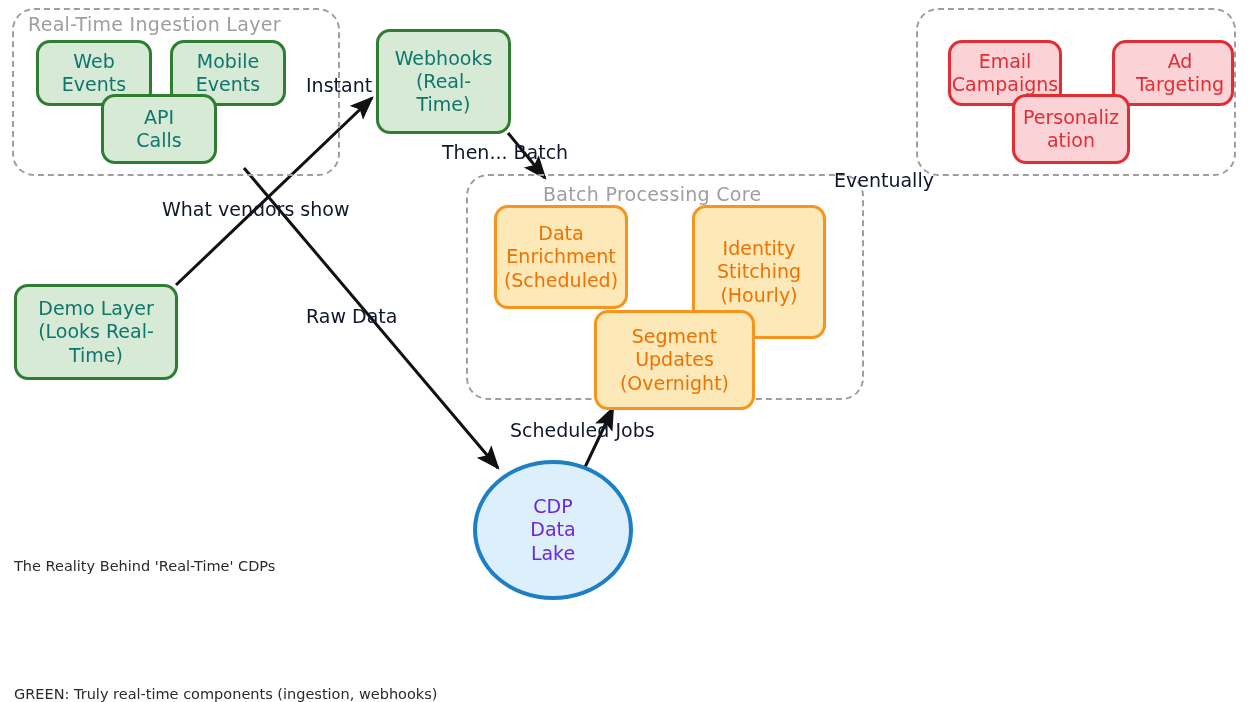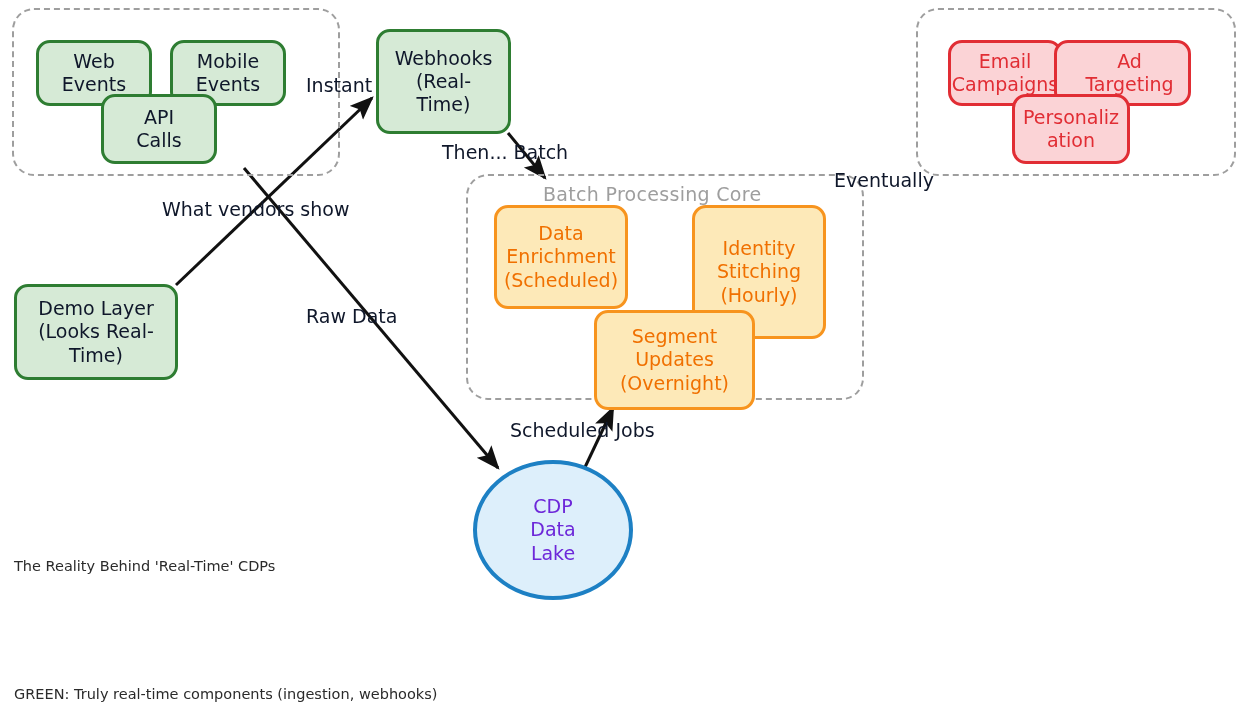--- a/index.html
+++ b/index.html
@@ -59,21 +59,21 @@
     text-align: center;
     line-height: 1.22;
     font-size: 19px;
     font-family: "DejaVu Sans", sans-serif;
     padding: 2px 4px;
     white-space: pre-line;
   }
   .node.green {
     background: #d6ead6;
     border-color: #2e7d32;
-    color: #0f172a;
+    color: #0f766e;
   }
   .node.yellow {
     background: #fde9b8;
     border-color: #f7941e;
     color: #f07000;
   }
   .node.red {
     background: #fbd3d6;
     border-color: #e12d34;
     color: #e12d34;
@@ -126,20 +126,21 @@
   <path d="M244,168 L498,468" stroke="#111111" stroke-width="3" fill="none" marker-end="url(#arrowhead)"></path>
 
   <path d="M508,133 L545,178" stroke="#111111" stroke-width="3" fill="none" marker-end="url(#arrowhead)"></path>
 
   <path d="M578,482 L613,408" stroke="#111111" stroke-width="3" fill="none" marker-end="url(#arrowhead)"></path>
 </svg>
 
 <div class="layer">
 
   <div class="group" style="left:12px; top:8px; width:328px; height:168px;"></div>
+  <div class="group-title" style="left:28px; top:13px;">Real-Time Ingestion Layer</div>
 
   <div class="node green" style="left:36px; top:40px; width:116px; height:66px;">Web
 Events</div>
   <div class="node green" style="left:170px; top:40px; width:116px; height:66px;">Mobile
 Events</div>
   <div class="node green" style="left:101px; top:94px; width:116px; height:70px;">API
 Calls</div>
 
   <div class="node green" style="left:376px; top:29px; width:135px; height:105px;">Webhooks
 (Real-
@@ -159,21 +160,21 @@
 Stitching
 (Hourly)</div>
   <div class="node yellow" style="left:594px; top:310px; width:161px; height:100px;">Segment
 Updates
 (Overnight)</div>
 
   <div class="group" style="left:916px; top:8px; width:320px; height:168px;"></div>
 
   <div class="node red" style="left:948px; top:40px; width:114px; height:66px;">Email
 Campaigns</div>
-  <div class="node red" style="left:1054px; top:40px; width:137px; height:66px;padding-left:18px;">Ad
+  <div class="node red" style="left:1112px; top:40px; width:122px; height:66px;padding-left:18px;">Ad
 Targeting</div>
   <div class="node red" style="left:1012px; top:94px; width:118px; height:70px;">Personaliz
 ation</div>
 
   <div class="node circle" style="left:473px; top:460px; width:160px; height:140px;">CDP
 Data
 Lake</div>
 
   <div class="edge-label" style="left:306px; top:74px;">Instant</div>
   <div class="edge-label" style="left:442px; top:141px;">Then... Batch</div>

